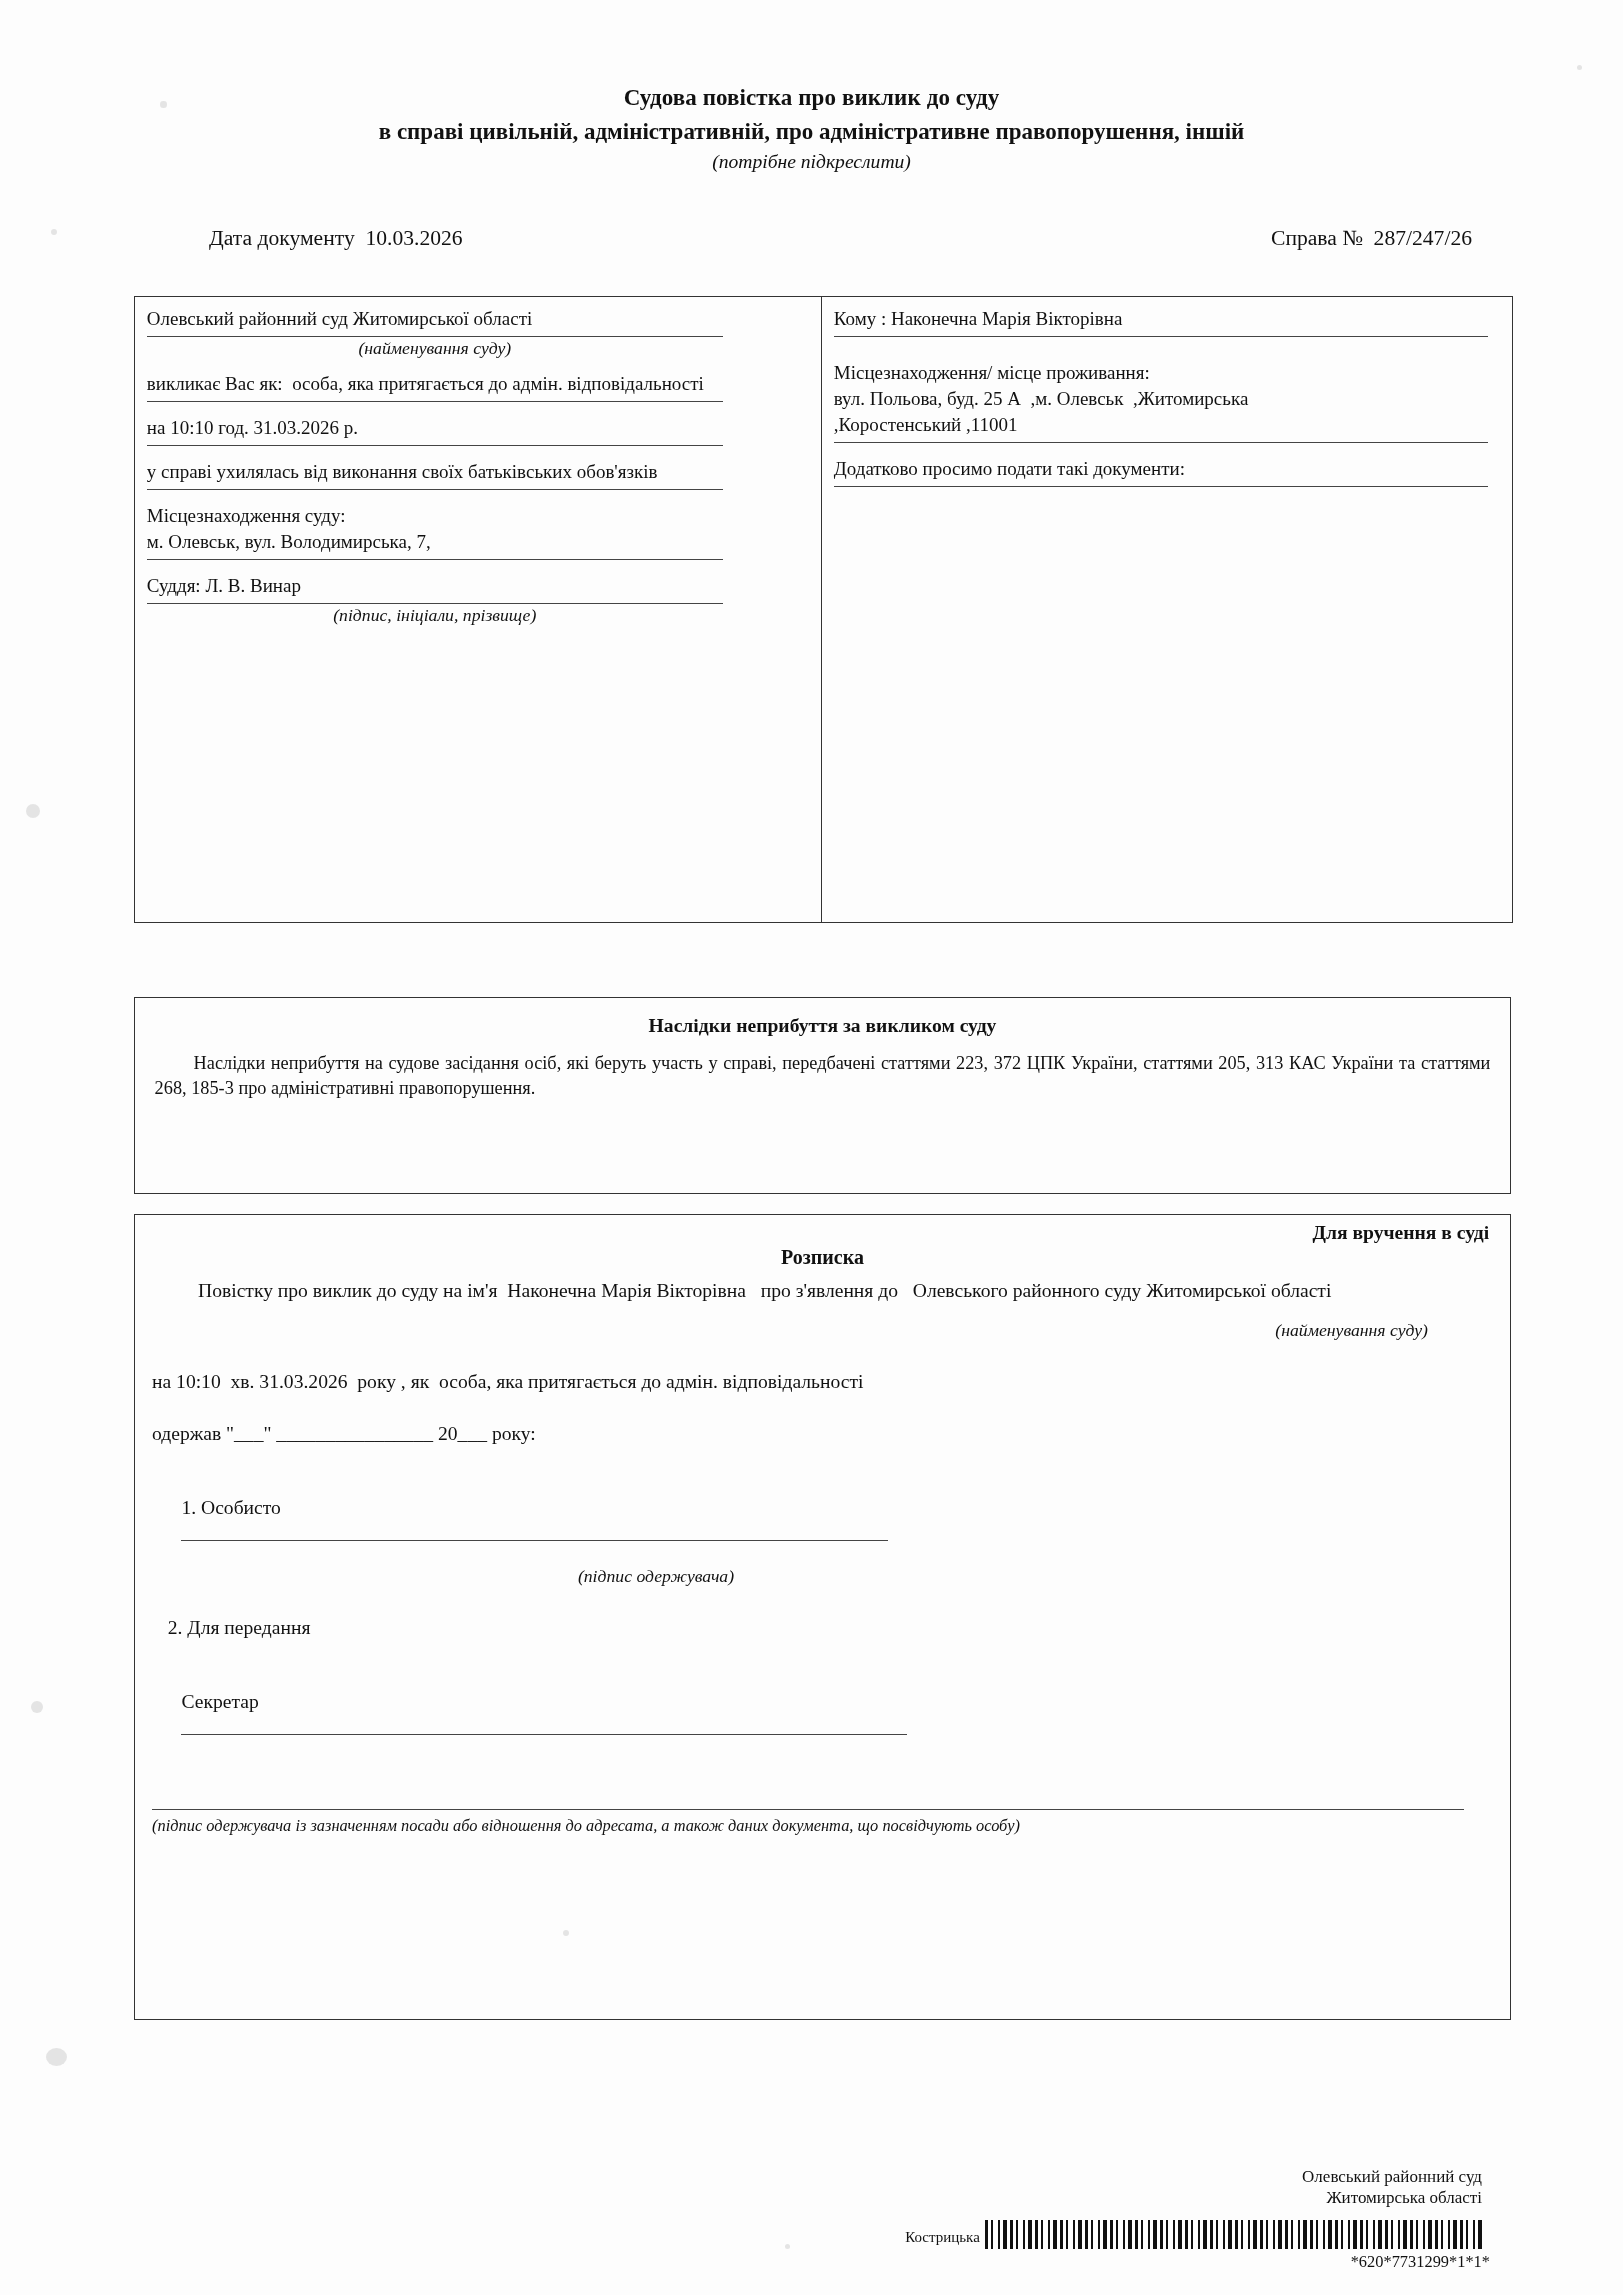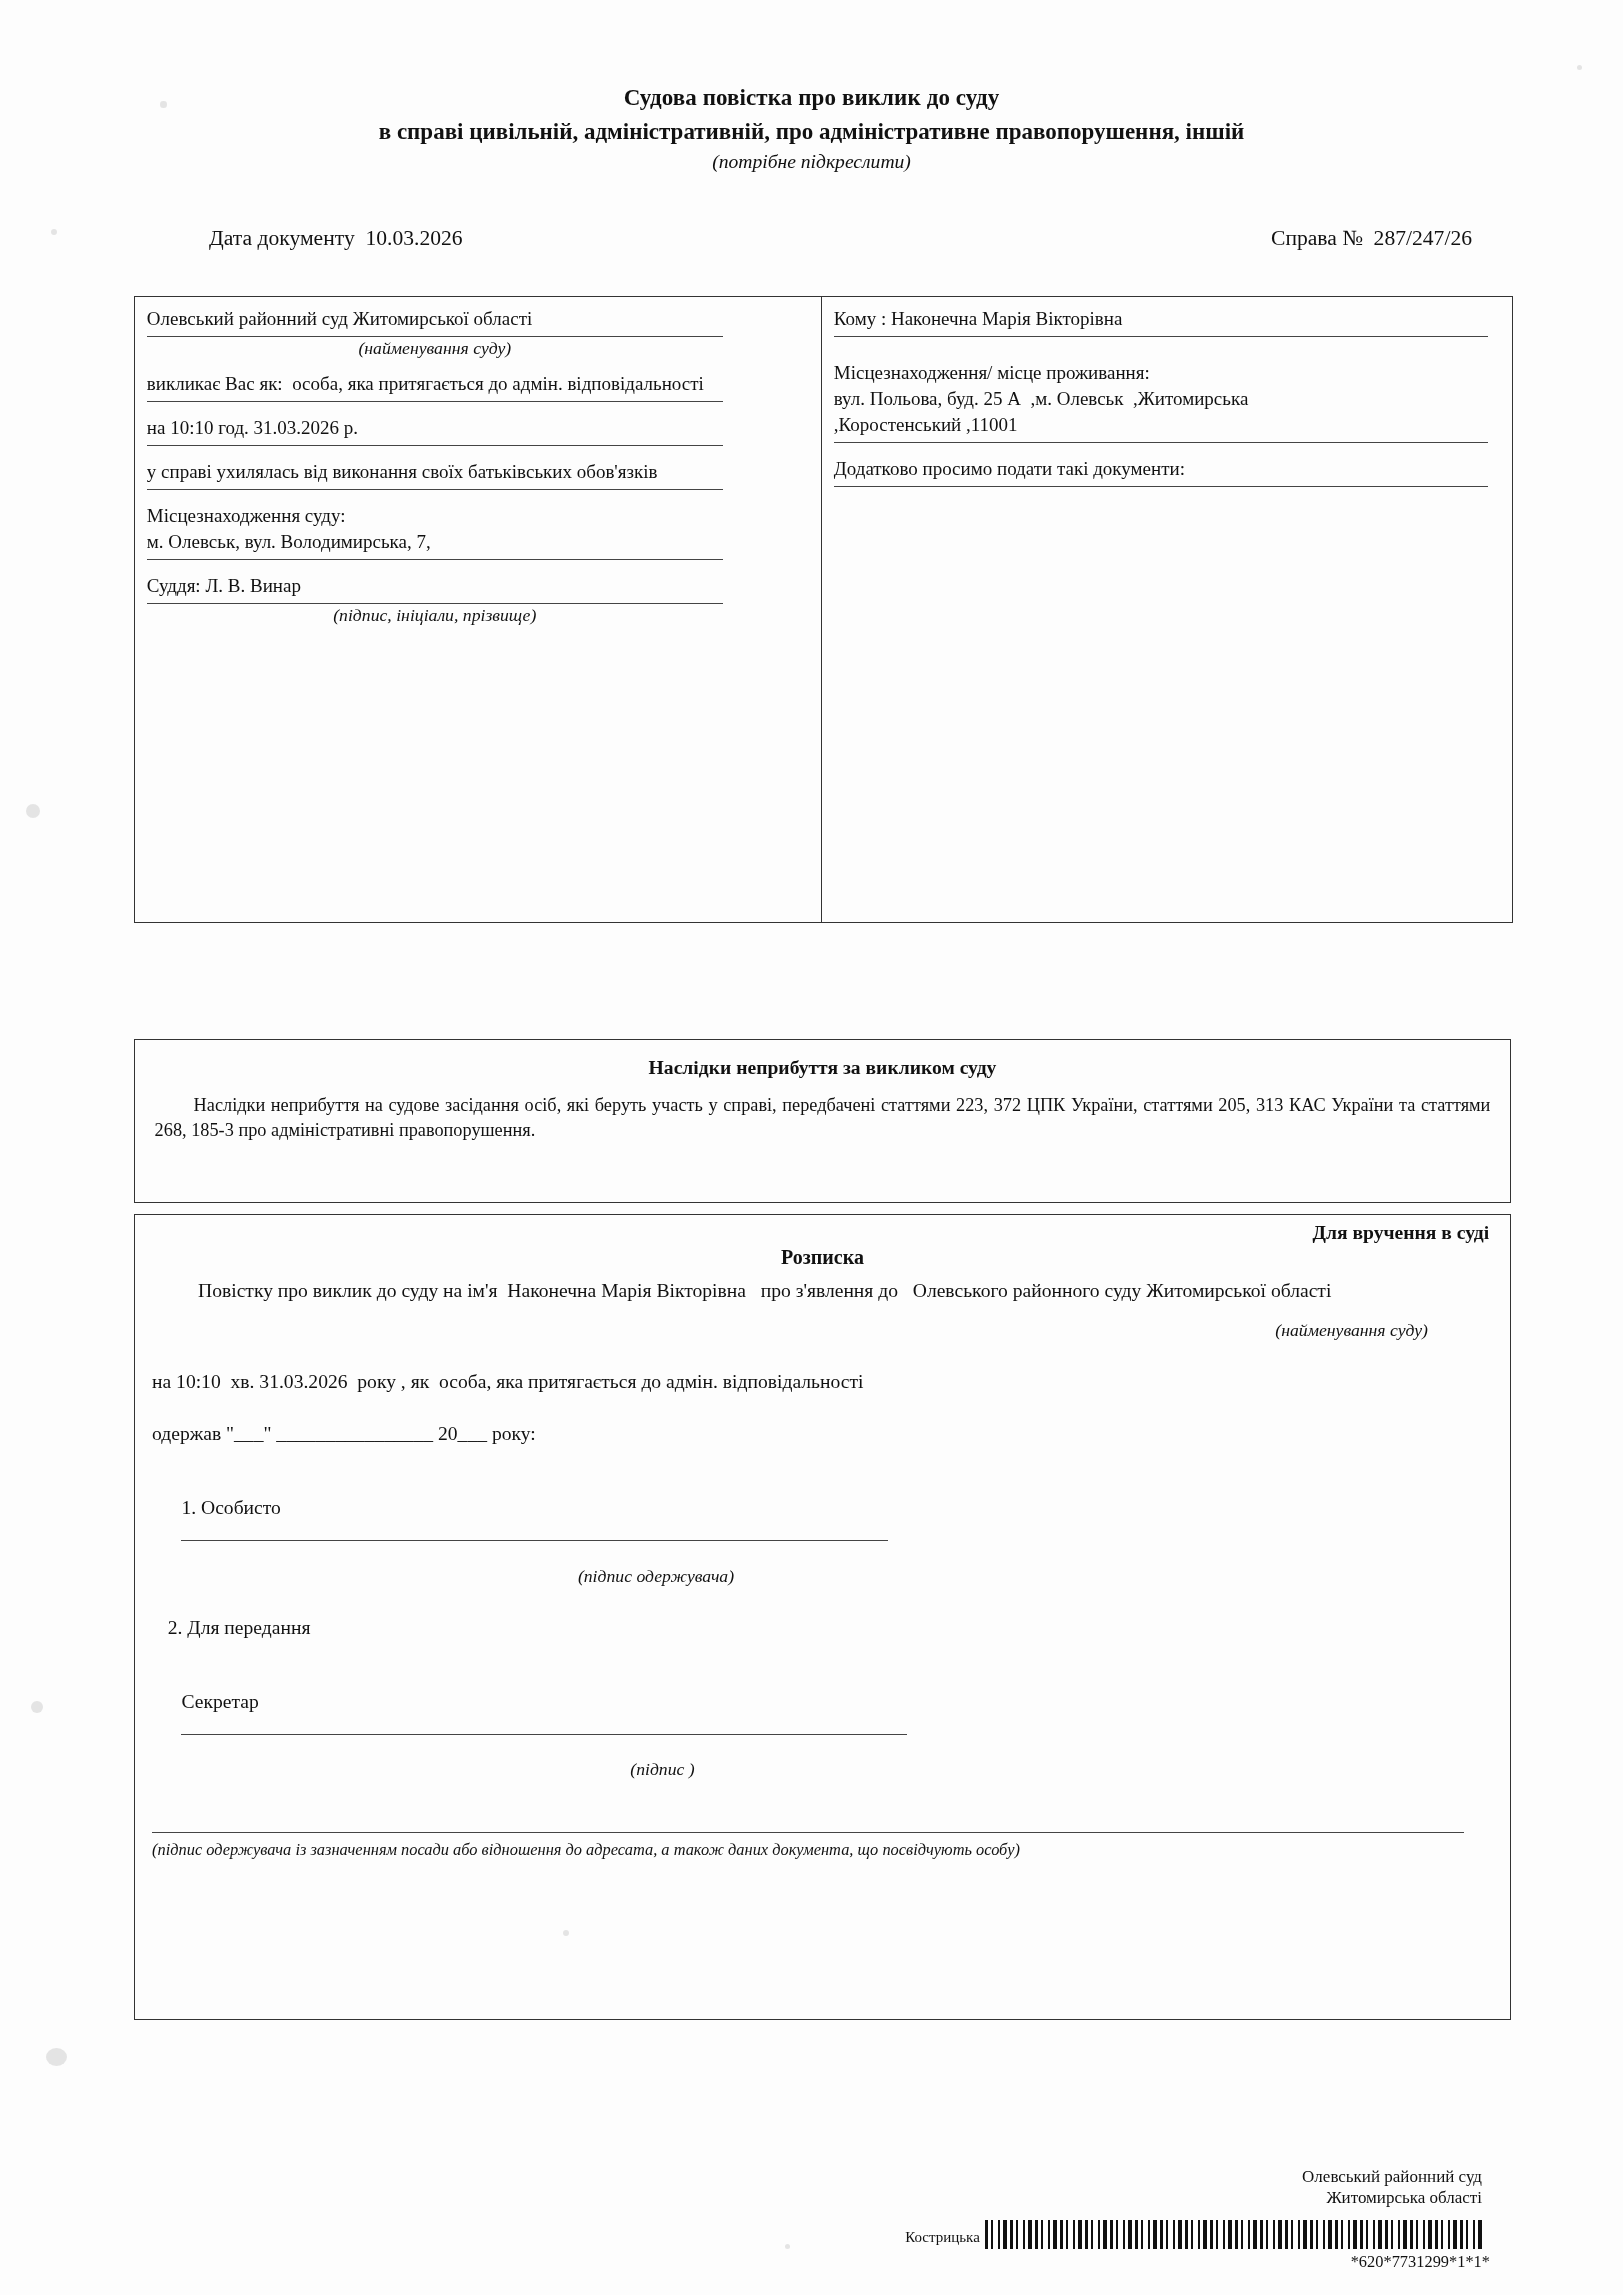--- a/index.html
+++ b/index.html
@@ -104,23 +104,23 @@
     text-align: center;
     width: 576px;
     margin-top: 1.3px;
   }
   .gap-sm { height: 11.8px; }
   .gap-md { height: 22px; }
 
   .consequences {
     position: absolute;
     left: 134px;
-    top: 1039px;
+    top: 997px;
     width: 1377px;
-    height: 164px;
+    height: 197px;
     border: 1.3px solid #333;
     box-sizing: border-box;
     padding: 17px 19.6px;
   }
   .cons-title {
     font-size: 19.6px;
     font-weight: bold;
     text-align: center;
     margin-bottom: 14.4px;
   }
@@ -315,21 +315,20 @@
       <span class="fill-line" style="width:707px;"></span>
     </div>
     <div class="cap-center" style="text-align:center;width:1008px;">(підпис одержувача)</div>
 
     <div class="row-line" style="text-indent:15.7px;">2. Для передання</div>
 
     <div class="row-line">
       <span>Секретар</span>
       <span class="fill-line" style="width:726px;"></span>
     </div>
-    <div class="cap-center" style="text-align:center;width:1021px;">(підпис )</div>
 
     <div class="long-rule"></div>
     <div class="footnote">(підпис одержувача із зазначенням посади або відношення до адресата, а також даних документа, що посвідчують особу)</div>
   </div>
 
   <div class="stamp">
     <div>Олевський районний суд</div>
     <div>Житомирська області</div>
   </div>
 

